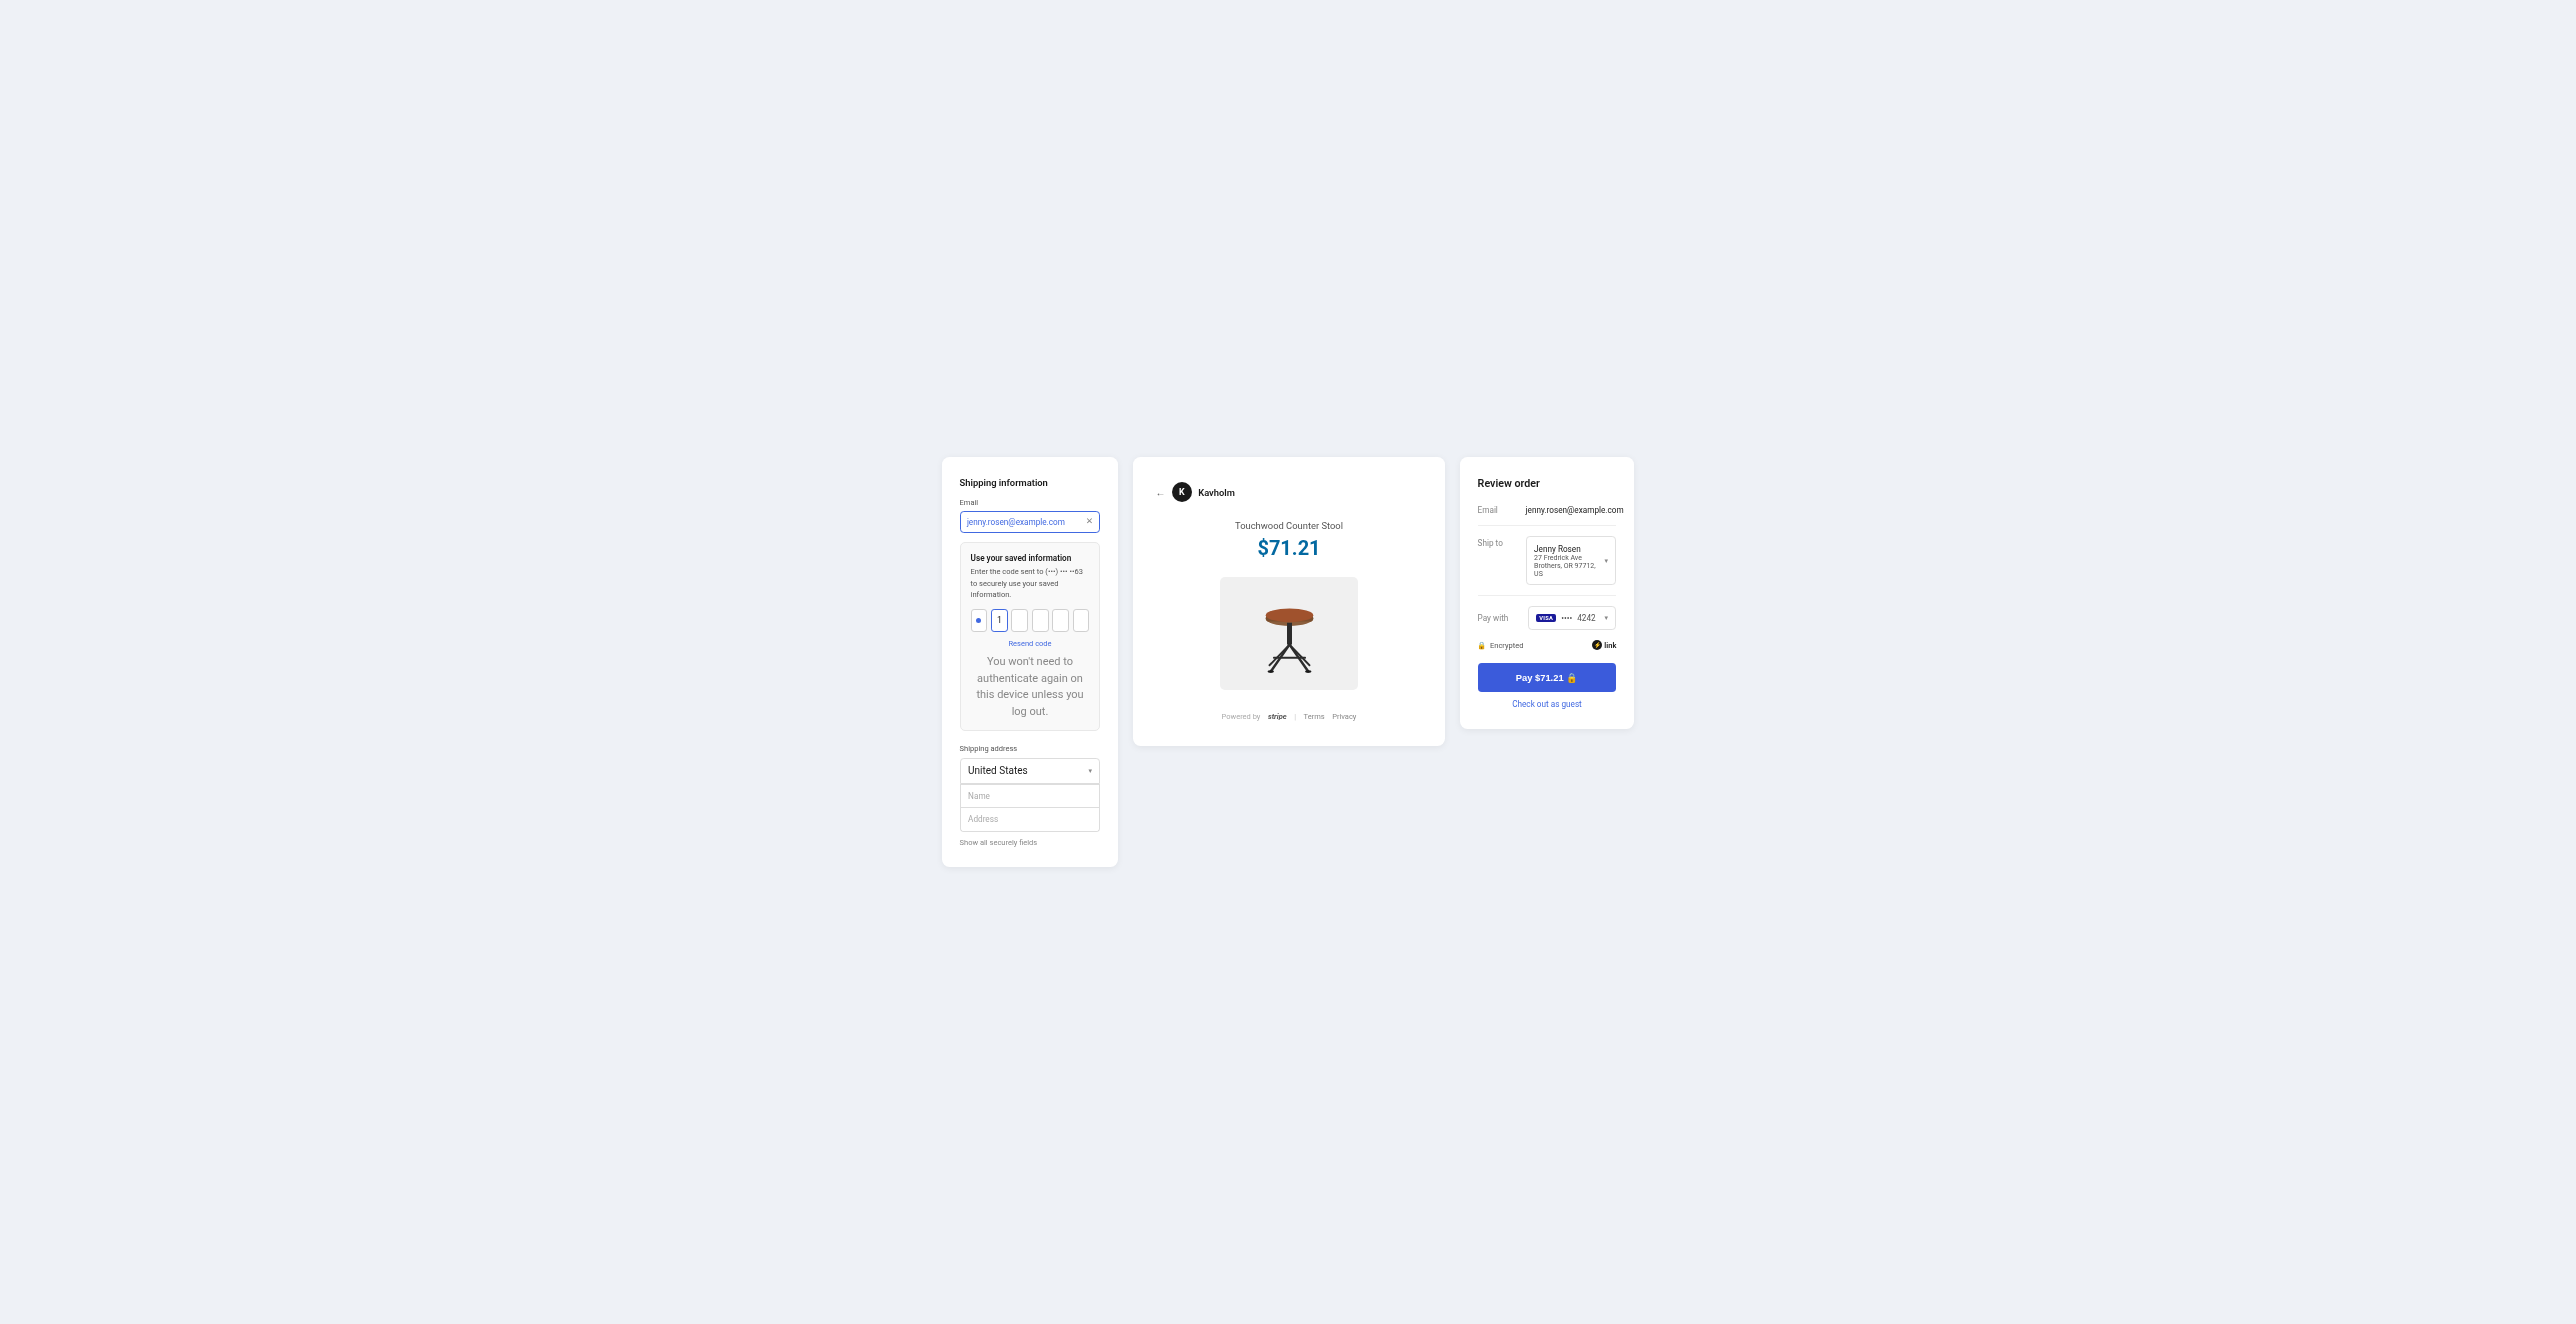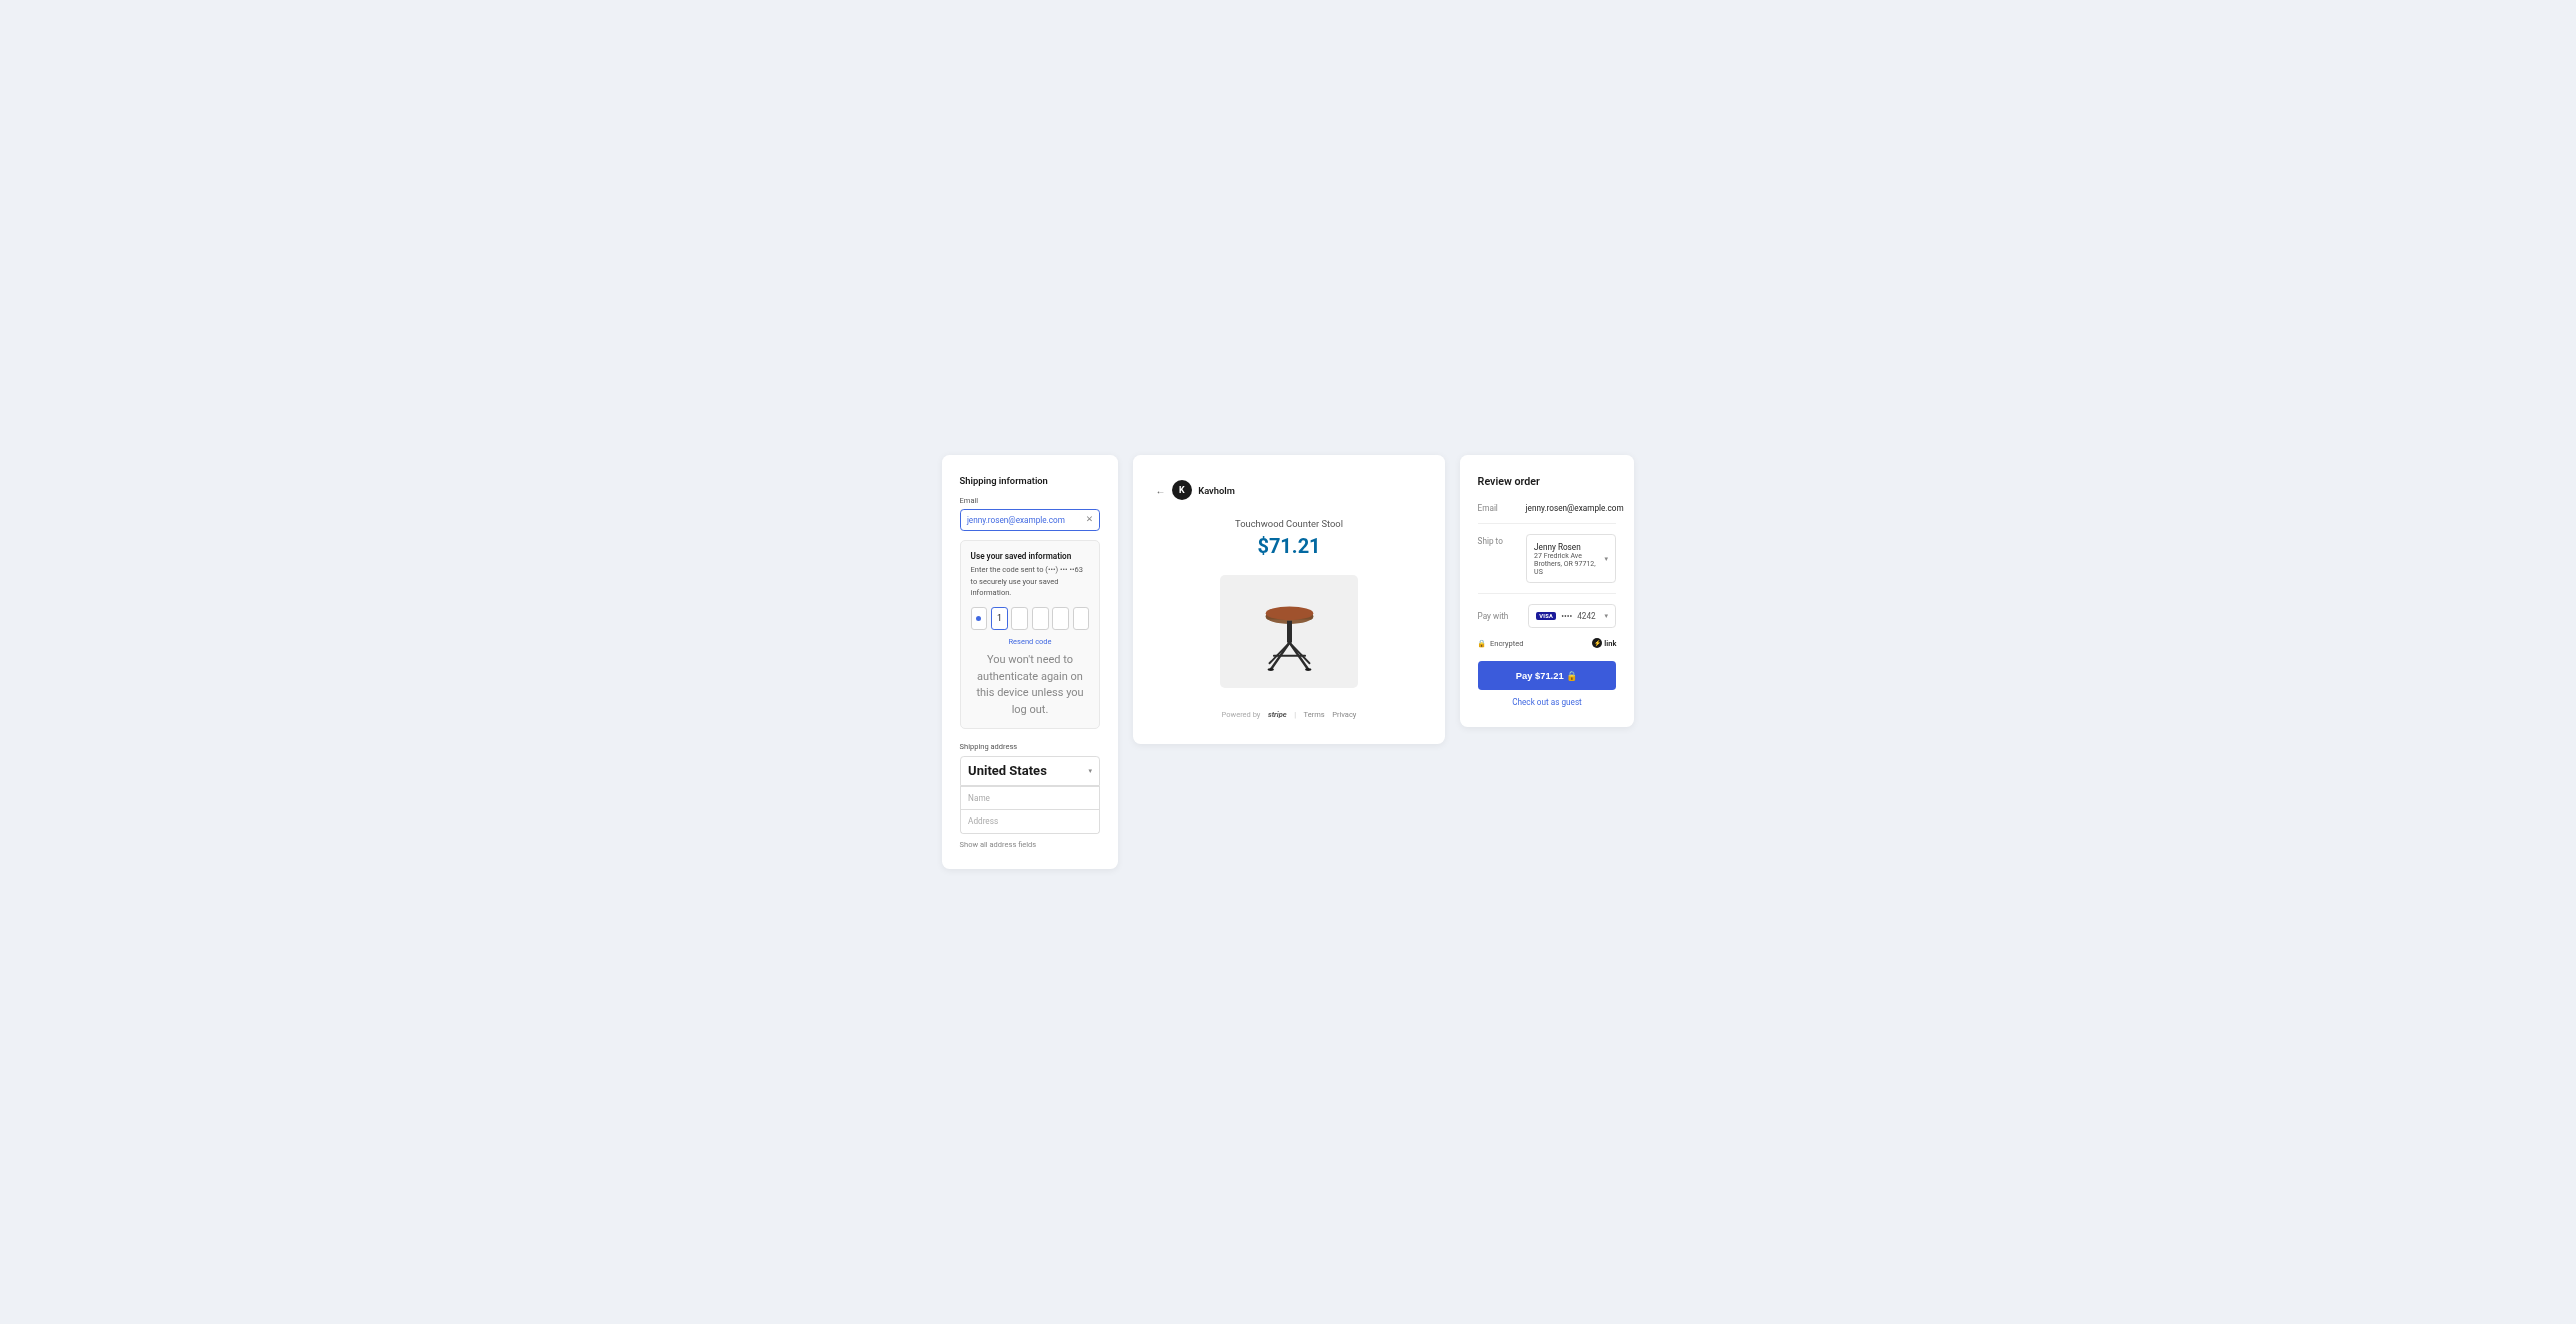--- a/index.html
+++ b/index.html
@@ -135,23 +135,22 @@
       display: flex;
       align-items: center;
       justify-content: space-between;
       border: 0.6px solid #ddd;
       border-radius: 3.8px 3.8px 0 0;
       padding: 6.3px 7.5px;
       background: #fff;
       cursor: pointer;
     }
     .country-name {
-      font-size: 13px;
-      color: #1a1a1a;
-      font-weight: bold;
+      font-size: 10px;
+      color: #1a1a1a;
     }
     .chevron {
       font-size: 7px;
       color: #888;
     }
     .input-field {
       border: 0.6px solid #ddd;
       border-top: none;
       padding: 6.3px 7.5px;
       font-size: 8.2px;
@@ -432,21 +431,21 @@
       <div class="country-select">
         <span class="country-name">United States</span>
         <span class="chevron">▾</span>
       </div>
       <div class="input-field name" style="border-top:0.6px solid #ddd;">
         <span style="color:#aaa;font-size:8.2px;">Name</span>
       </div>
       <div class="input-field address" style="border-radius:0 0 3.8px 3.8px;">
         <span style="color:#aaa;font-size:8.2px;">Address</span>
       </div>
-      <a class="show-all-link">Show all address fields</a>
+      <a class="show-all-link">Show all securely fields</a>
     </div>
   </div>
 
   <div class="middle-panel">
     <div class="merchant-header">
       <span class="back-arrow">←</span>
       <div class="merchant-logo">K</div>
       <span class="merchant-name">Kavholm</span>
     </div>
 

